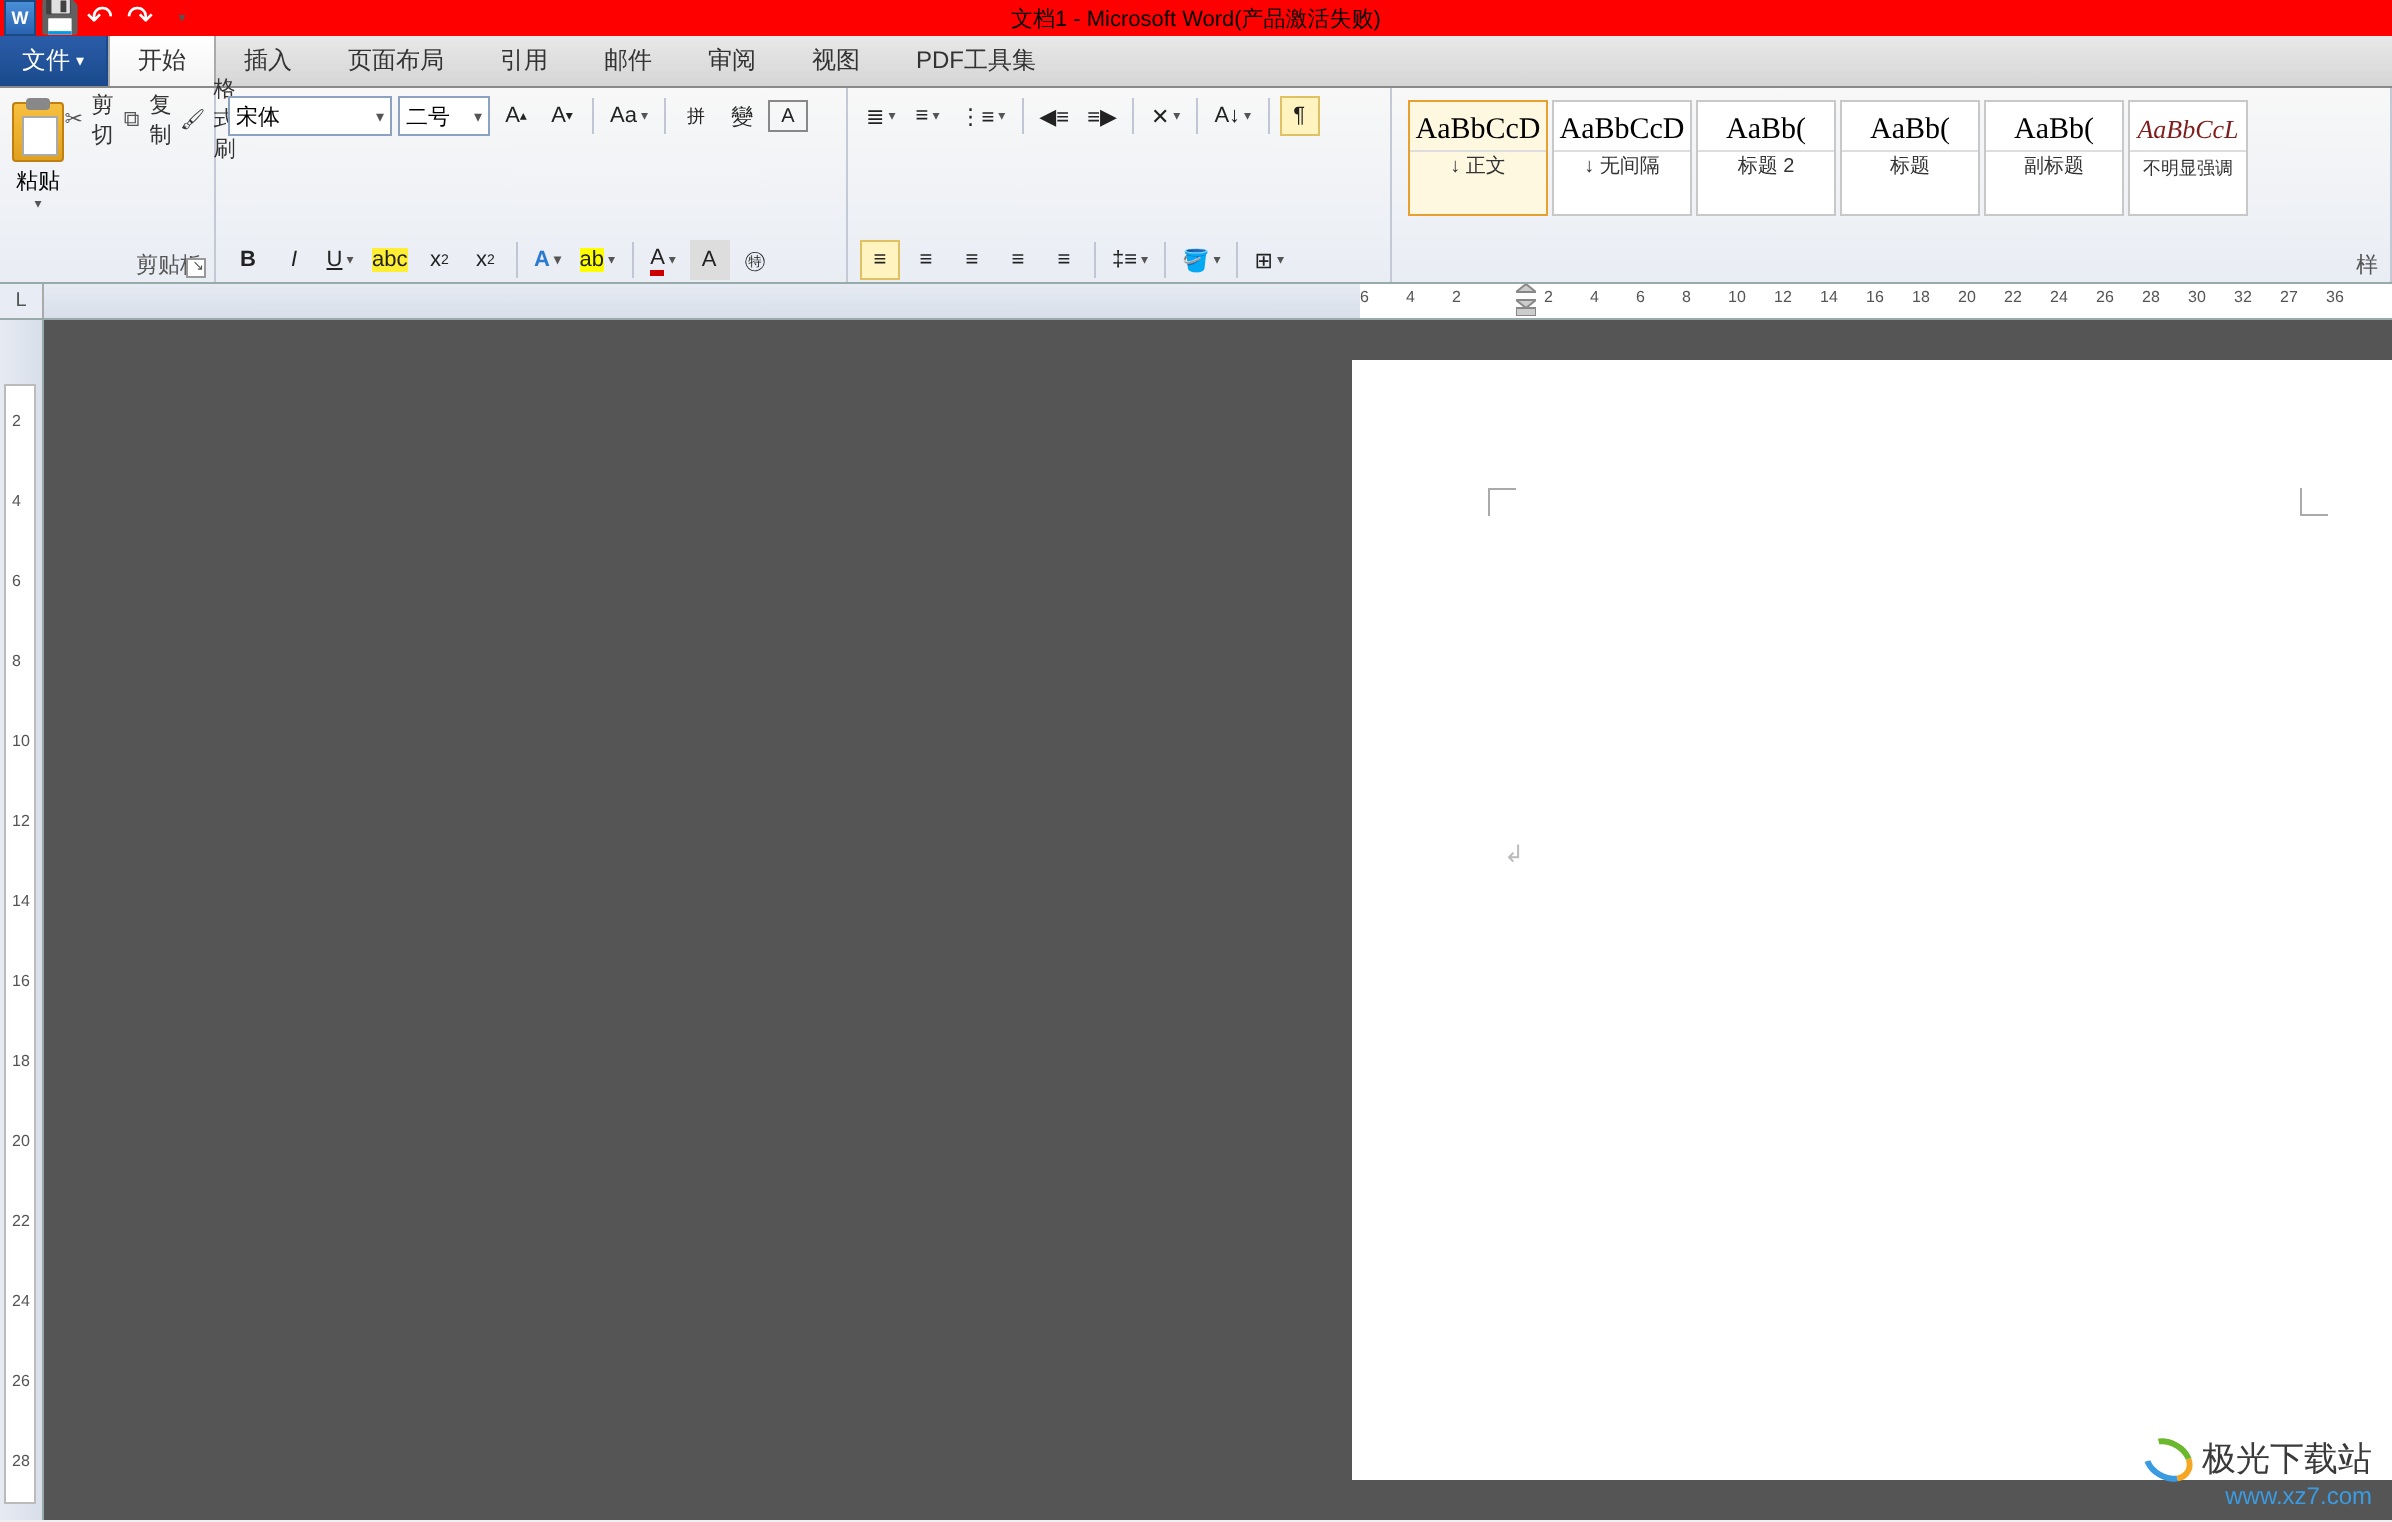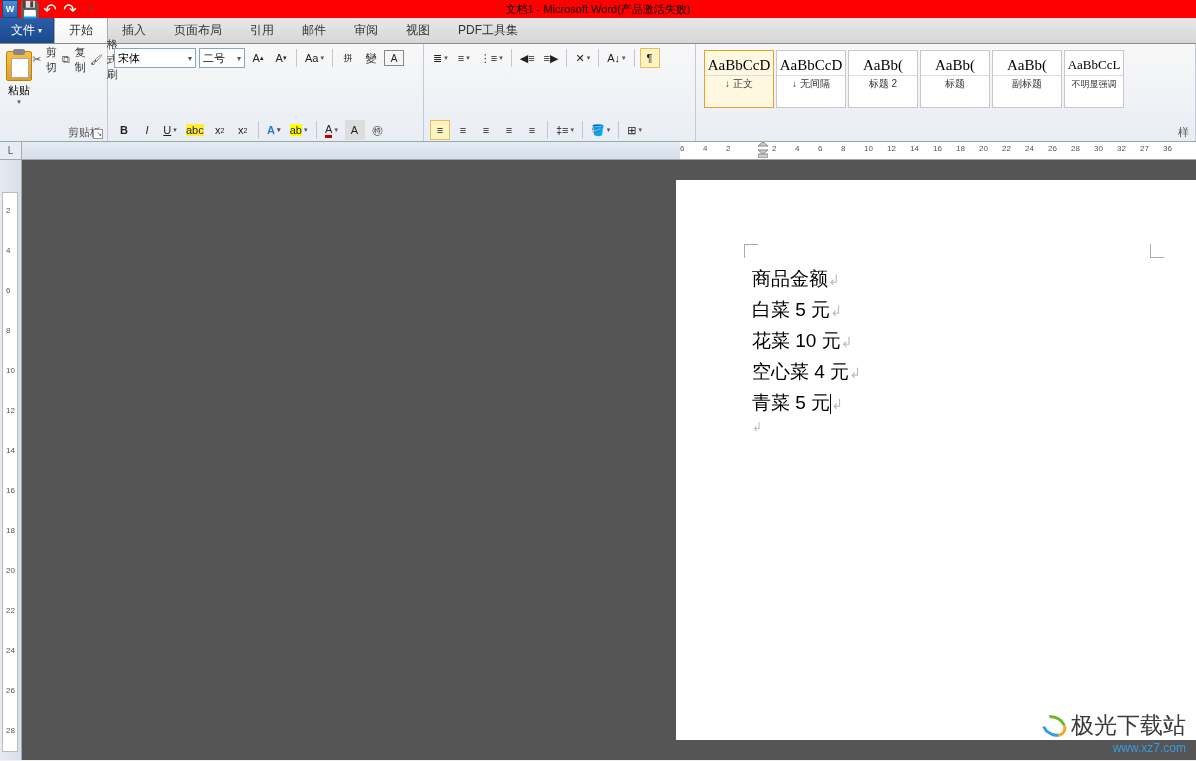--- a/index.html
+++ b/index.html
@@ -70,21 +70,21 @@
 .doc-text { position: absolute; top: 84px; left: 76px; font-family: "SimSun", serif; font-size: 19px; color: #000; line-height: 30px; }
 .doc-text .pm { color: #bbb; font-size: 14px; }
 .para { position: absolute; left: 76px; font-size: 12px; color: #bbb; }
 .cursor { display: inline-block; width: 1px; height: 20px; background: #000; vertical-align: middle; animation: blink 1s infinite; }
 @keyframes blink { 50% { opacity: 0; } }
 
 
 .watermark { position: absolute; right: 10px; bottom: 6px; text-align: right; }
 .wm-logo { display: flex; align-items: center; justify-content: flex-end; gap: 4px; }
 .wm-swoosh { width: 26px; height: 20px; border-radius: 50%; border: 3px solid transparent; border-top-color: #6bb82e; border-right-color: #f5a623; border-bottom-color: #3a9be0; transform: rotate(30deg); }
-.wm-text { font-size: 23px; color: #3a3a3a; font-weight: 500; text-align: center; }
+.wm-text { font-size: 17px; color: #3a3a3a; font-weight: 500; text-align: center; }
 .wm-url { font-size: 12px; color: #3a9be0; }
 
 
 .vruler { position: relative; }
 .vtick { position: absolute; left: 6px; font-size: 8px; color: #555; }
 .vruler-white { position: absolute; left: 2px; top: 32px; width: 16px; height: 560px; background: #fff; border: 1px solid #bbb; }
 
 
 .i-scissors::before { content: "✂"; font-size: 11px; color: #555; }
 .i-copy::before { content: "⧉"; font-size: 11px; color: #555; }
@@ -246,21 +246,21 @@
         </div>
       <div class="style-item">
           <div class="style-prev">AaBb(</div>
           <div class="style-name">标题</div>
         </div>
       <div class="style-item">
           <div class="style-prev">AaBb(</div>
           <div class="style-name">副标题</div>
         </div>
       <div class="style-item" style="width:60px">
-          <div class="style-prev" style="color:#000000;font-size:13px">AaBbCcL</div>
+          <div class="style-prev" style="font-style:italic;color:#7f1d1d;font-size:13px">AaBbCcL</div>
           <div class="style-name" style="font-size:9px">不明显强调</div>
         </div>
     </div>
     <div class="group-label" style="text-align:right;padding-right:6px"><span>样</span></div>
   </div>
 </div>
 
 <div class="rulerstrip">
   <div class="ruler-corner">L</div>
   <div class="hruler-fill"></div>
@@ -315,27 +315,20 @@
         <div class="vtick" style="top: 486px;">24</div>
         <div class="vtick" style="top: 526px;">26</div>
         <div class="vtick" style="top: 566px;">28</div>
       </div>
   </div>
   <div class="gray-area"></div>
   <div class="page-area">
     <div class="page">
       <div class="crop tl"></div>
       <div class="crop tr"></div>
-      <div class="doc-text">
-        <div><span>商品金额</span><span class="pm">↲</span></div>
-        <div><span>白菜 5 元</span><span class="pm">↲</span></div>
-        <div><span>花菜 10 元</span><span class="pm">↲</span></div>
-        <div><span>空心菜 4 元</span><span class="pm">↲</span></div>
-        <div><span>青菜 5 元</span><span class="cursor"></span><span class="pm">↲</span></div>
-      </div>
       <div class="para" style="top:240px">↲</div>
     </div>
   </div>
 </div>
 
 <div class="watermark">
   <div class="wm-logo">
     <div class="wm-swoosh"></div>
     <div class="wm-text">极光下载站</div>
   </div>

